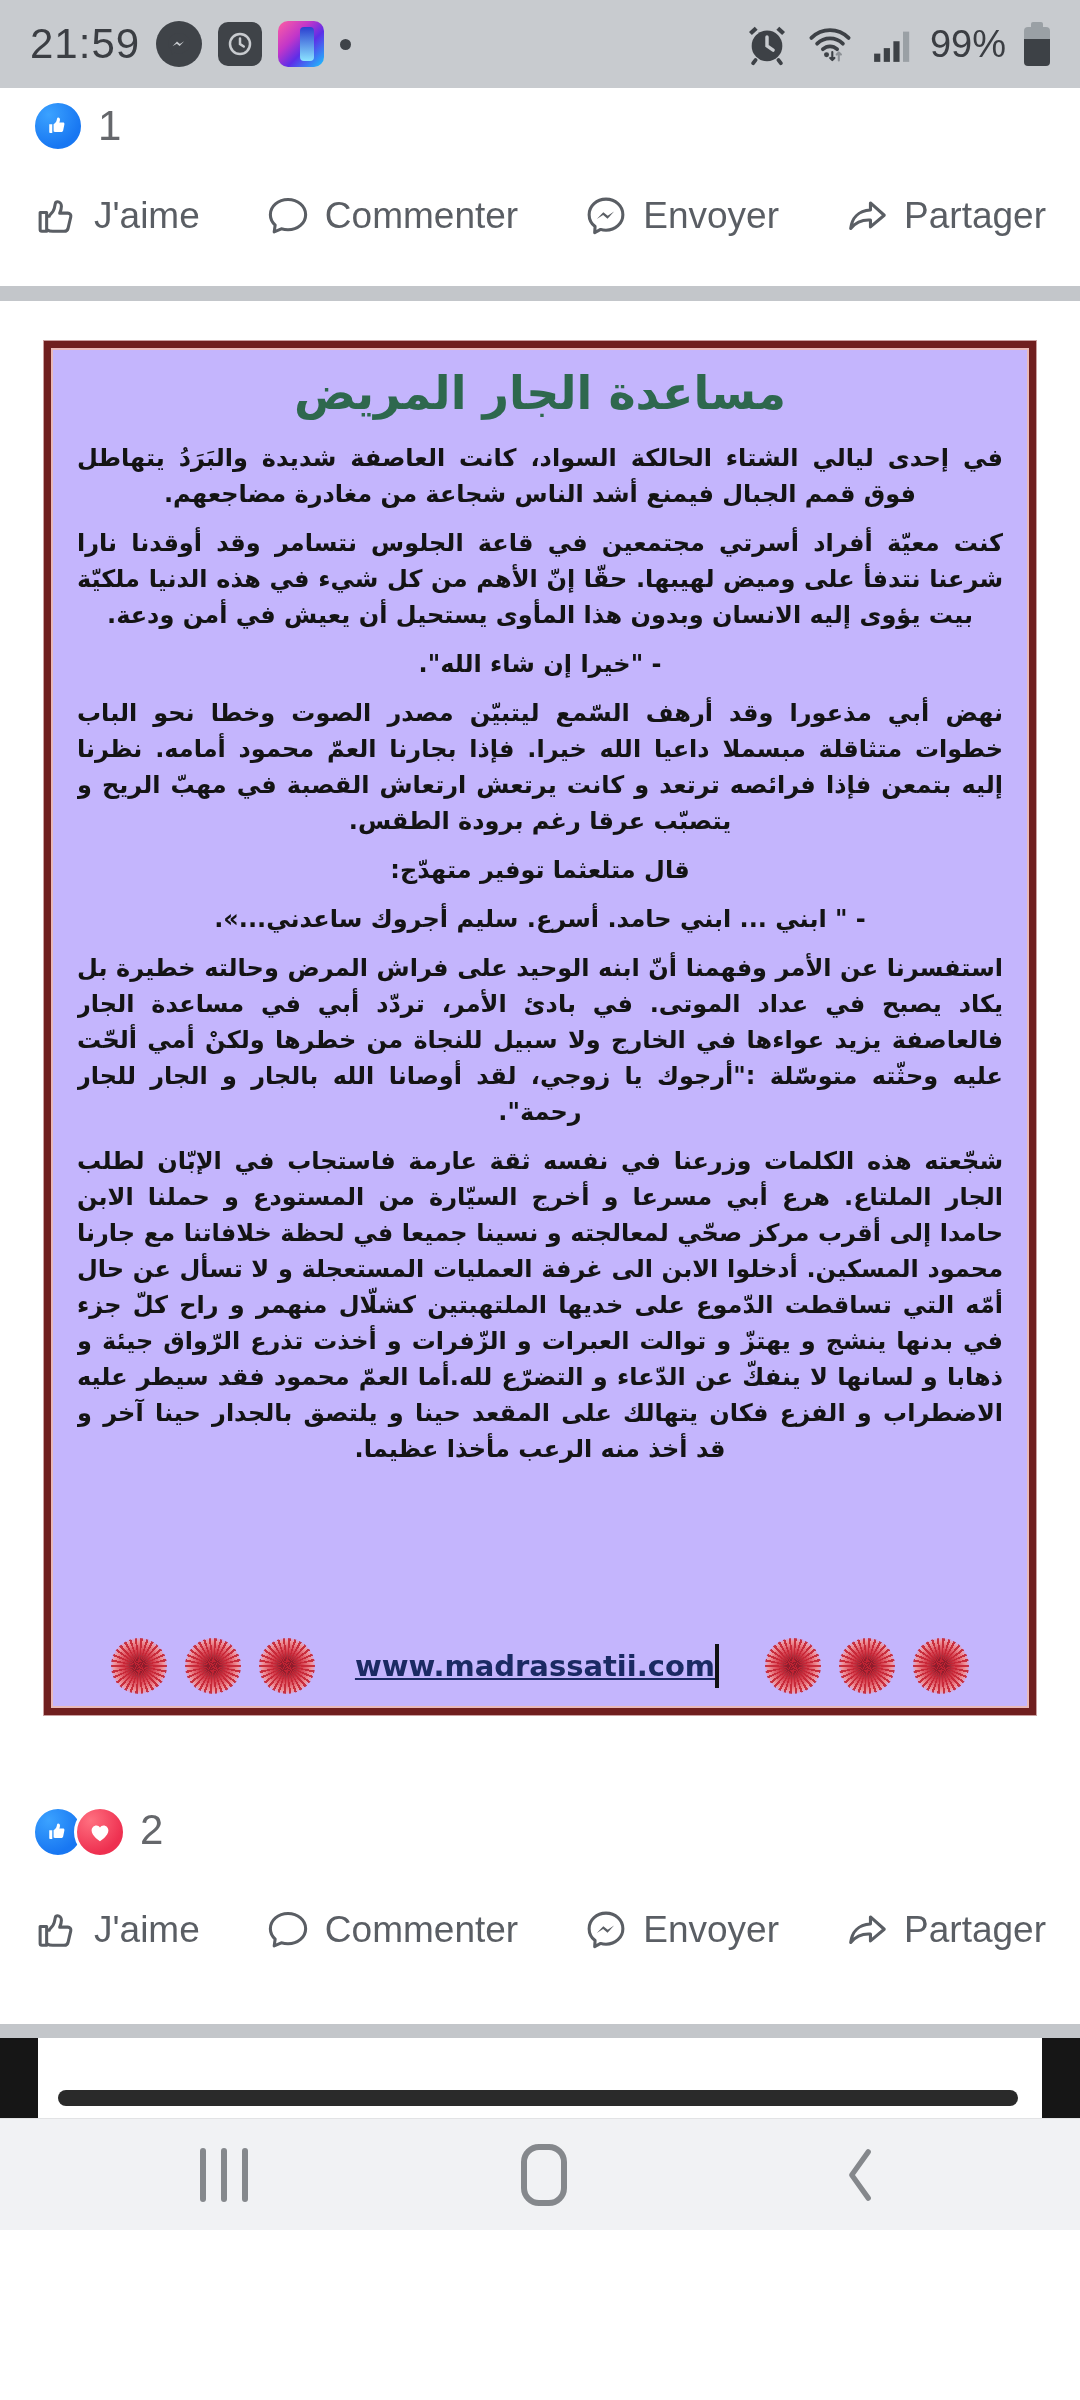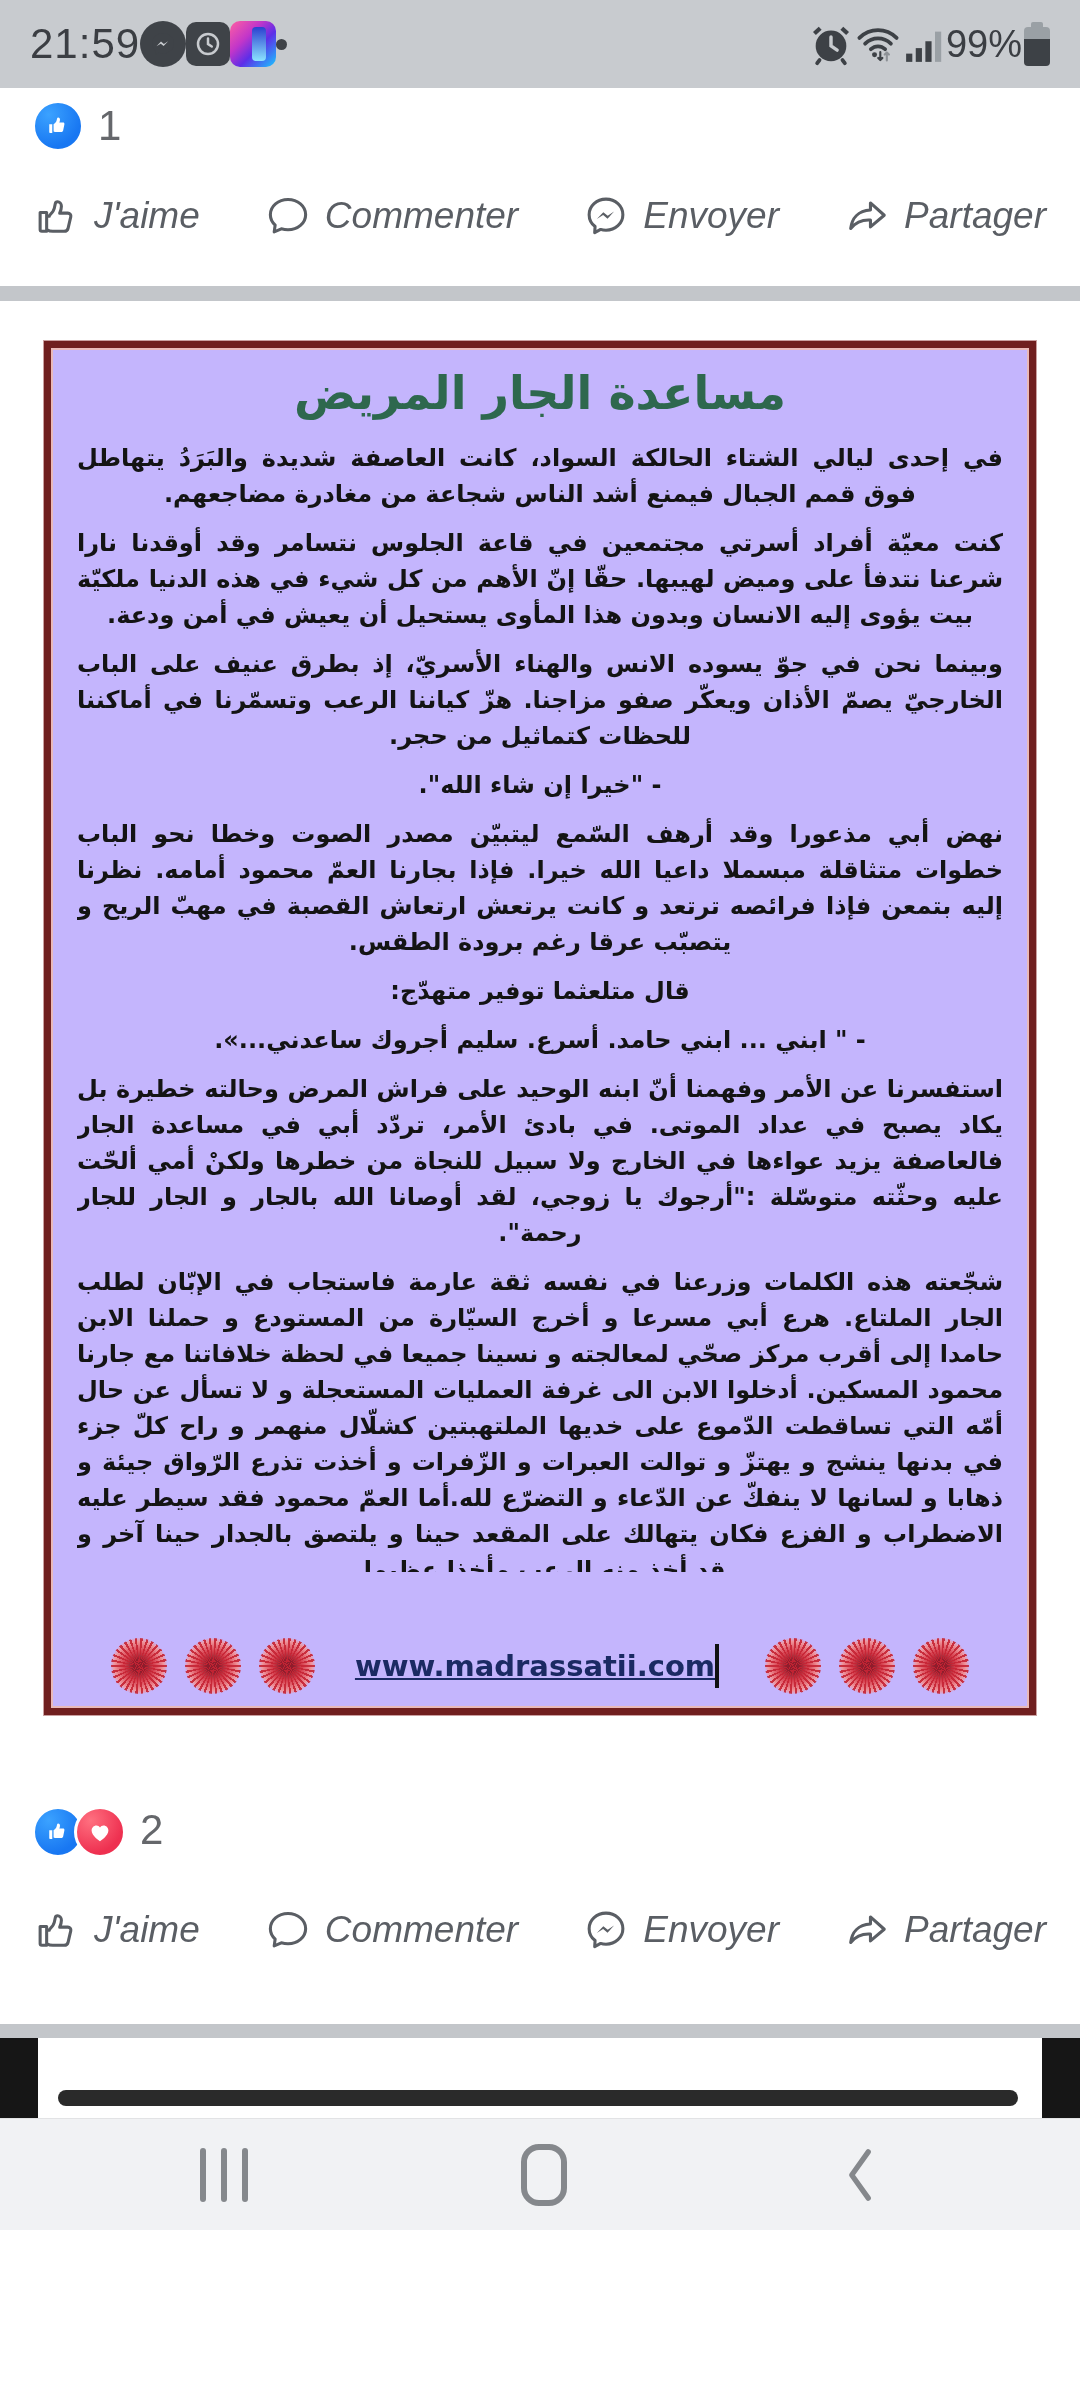--- a/index.html
+++ b/index.html
@@ -2,21 +2,21 @@
 <html><head>
 <meta charset="utf-8">
 <style>
   html,body{margin:0;padding:0;background:#fff;}
   .page{position:relative;width:1080px;height:2400px;overflow:hidden;background:#fff;
         font-family:"Liberation Sans",sans-serif;}
 
   
   .status-bar{height:88px;background:#c8cbcf;display:flex;align-items:center;
               justify-content:space-between;padding:0 30px;box-sizing:border-box;}
-  .sb-left,.sb-right{display:flex;align-items:center;}
+  .sb-left,.sb-right{display:flex;align-items:center;gap:16px;}
   .sb-time{font-size:42px;color:#3b3e43;letter-spacing:1px;}
   .sb-msgr{width:46px;height:46px;border-radius:50%;background:#3f4348;display:flex;
            align-items:center;justify-content:center;}
   .sb-clockapp{width:44px;height:44px;border-radius:10px;background:#3f4348;display:flex;
            align-items:center;justify-content:center;}
   .sb-colorapp{width:46px;height:46px;border-radius:10px;
            background:linear-gradient(135deg,#ff5fa2 0%,#c236c9 35%,#5d2ee8 60%,#19c8ff 100%);
            position:relative;overflow:hidden;}
   .sb-colorapp::after{content:"";position:absolute;left:22px;top:6px;width:14px;height:34px;
            border-radius:4px;background:linear-gradient(180deg,#2b3fd0,#8be4ff);}
@@ -39,21 +39,21 @@
   .badge{width:52px;height:52px;border-radius:50%;display:flex;align-items:center;
          justify-content:center;border:3px solid #fff;box-sizing:border-box;}
   .badge.like{background:radial-gradient(circle at 30% 25%,#3ba2ff,#1877f2 70%);}
   .badge.love{background:radial-gradient(circle at 30% 25%,#ff7080,#ee3050 70%);margin-left:-10px;}
   .rx-count{font-size:42px;color:#65676b;margin-left:14px;}
 
   
   .action-bar{height:104px;display:flex;align-items:center;justify-content:space-between;
               padding:0 34px;box-sizing:border-box;color:#5a5e64;}
   .action-btn{display:flex;align-items:center;gap:14px;cursor:pointer;}
-  .action-btn span{font-size:37px;color:#5a5e64;font-style:italic;}
+  .action-btn span{font-size:37px;color:#5a5e64;}
 
   .divider{height:15px;background:#c3c6ca;margin-top:18px;}
   .divider.second{height:14px;margin-top:42px;}
 
   
   .image-post{height:1499px;box-sizing:border-box;padding:40px 44px 0;background:#fff;}
   .doc{position:relative;height:1374px;box-sizing:border-box;border:7px solid #701f1f;
        box-shadow:inset 0 0 0 2px #e9b9b9, 0 0 0 1px #caa0a0;
        padding:12px 26px 0;direction:rtl;overflow:hidden;background:#c4b5fd;}
   .doc-body{height:1212px;overflow:hidden;}
@@ -180,21 +180,20 @@
   </div>
 
   <div class="divider"></div>
 
   <div class="image-post">
     <div class="doc">
       <div class="doc-body">
         <div class="doc-title">مساعدة الجار المريض</div>
         <p class="para">في إحدى ليالي الشتاء الحالكة السواد، كانت العاصفة شديدة والبَرَدُ يتهاطل فوق قمم الجبال فيمنع أشد الناس شجاعة من مغادرة مضاجعهم.</p>
         <p class="para">كنت معيّة أفراد أسرتي مجتمعين في قاعة الجلوس نتسامر وقد أوقدنا نارا شرعنا نتدفأ على وميض لهيبها. حقّا إنّ الأهم من كل شيء في هذه الدنيا ملكيّة بيت يؤوى إليه الانسان وبدون هذا المأوى يستحيل أن يعيش في أمن ودعة.</p>
-        <p class="para">وبينما نحن في جوّ يسوده الانس والهناء الأسريّ، إذ بطرق عنيف على الباب الخارجيّ يصمّ الأذان ويعكّر صفو مزاجنا. هزّ كياننا الرعب وتسمّرنا في أماكننا للحظات كتماثيل من حجر.</p>
         <p class="para bullet">-   "خيرا إن شاء الله".</p>
         <p class="para">نهض أبي مذعورا وقد أرهف السّمع ليتبيّن مصدر الصوت وخطا نحو الباب خطوات متثاقلة مبسملا داعيا الله خيرا. فإذا بجارنا العمّ محمود أمامه. نظرنا إليه بتمعن فإذا فرائصه ترتعد و كانت يرتعش ارتعاش القصبة في مهبّ الريح و يتصبّب عرقا رغم برودة الطقس.</p>
         <p class="para bullet">قال متلعثما توفير متهدّج:</p>
         <p class="para bullet">-   " ابني ... ابني حامد. أسرع. سليم أجروك ساعدني...».</p>
         <p class="para">استفسرنا عن الأمر وفهمنا أنّ ابنه الوحيد على فراش المرض وحالته خطيرة بل يكاد يصبح في عداد الموتى. في بادئ الأمر، تردّد أبي في مساعدة الجار فالعاصفة يزيد عواءها في الخارج ولا سبيل للنجاة من خطرها ولكنْ أمي ألحّت عليه وحثّته متوسّلة :"أرجوك يا زوجي، لقد أوصانا الله بالجار و الجار للجار رحمة".</p>
         <p class="para">شجّعته هذه الكلمات وزرعنا في نفسه ثقة عارمة فاستجاب في الإبّان لطلب الجار الملتاع. هرع أبي مسرعا و أخرج السيّارة من المستودع و حملنا الابن حامدا إلى أقرب مركز صحّي لمعالجته و نسينا جميعا في لحظة خلافاتنا مع جارنا محمود المسكين. أدخلوا الابن الى غرفة العمليات المستعجلة و لا تسأل عن حال أمّه التي تساقطت الدّموع على خديها الملتهبتين كشلّال منهمر و راح كلّ جزء في بدنها ينشج و يهتزّ و توالت العبرات و الزّفرات و أخذت تذرع الرّواق جيئة و ذهابا و لسانها لا ينفكّ عن الدّعاء و التضرّع لله.أما العمّ محمود فقد سيطر عليه الاضطراب و الفزع فكان يتهالك على المقعد حينا و يلتصق بالجدار حينا آخر و قد أخذ منه الرعب مأخذا عظيما.</p>
 
       </div>
       <div class="doc-footer">
         <div class="flower"></div>

